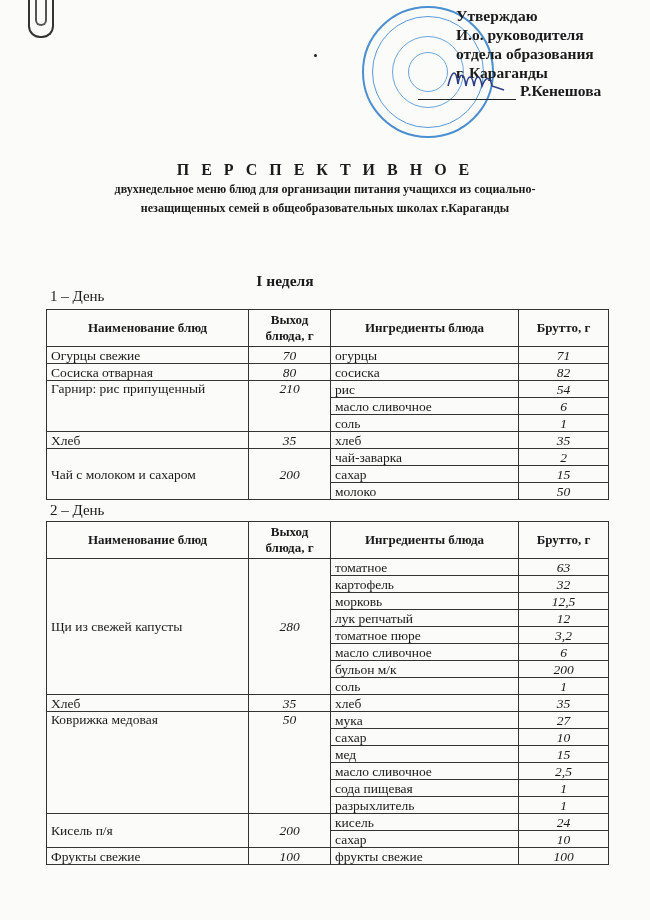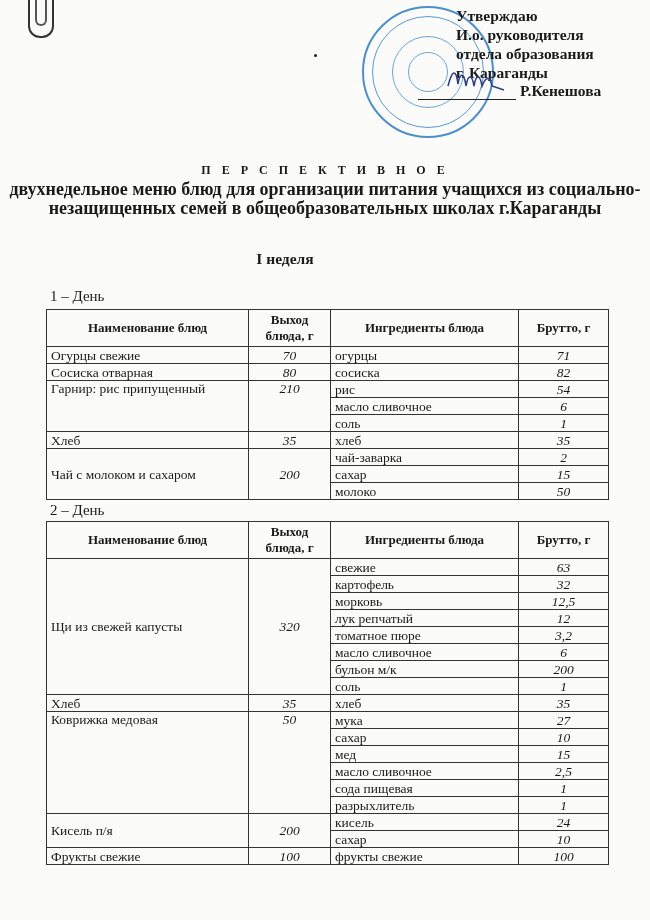--- a/index.html
+++ b/index.html
@@ -14,23 +14,23 @@
          border:2px solid #4a8fd0;box-sizing:border-box;}
   .stamp .r2{position:absolute;left:8px;top:8px;right:8px;bottom:8px;border-radius:50%;border:1.5px solid #5a9ad8;}
   .stamp .r3{position:absolute;left:28px;top:28px;right:28px;bottom:28px;border-radius:50%;border:1.5px solid #6aa6de;}
   .stamp .r4{position:absolute;left:44px;top:44px;right:44px;bottom:44px;border-radius:50%;border:1.5px solid #6aa6de;}
   .approve{position:absolute;left:418px;top:6px;font-weight:bold;font-size:15.5px;line-height:19px;}
   .approve .line{display:block;margin-left:38px;}
   .sign-row{position:absolute;left:418px;top:82px;font-weight:bold;font-size:15.5px;white-space:nowrap;}
   .sign-line{display:inline-block;width:98px;border-bottom:1.5px solid #222;margin-right:4px;height:16px;vertical-align:bottom;}
   .signature{position:absolute;left:444px;top:66px;width:64px;height:26px;}
   .title{position:absolute;left:0;width:650px;top:160px;text-align:center;font-weight:bold;}
-  .title .t1{font-size:12px;letter-spacing:4px;line-height:20px;}
-  .title .t2{font-size:18px;line-height:19px;}
-  .week{position:absolute;left:0;width:570px;top:250px;text-align:center;font-weight:bold;font-size:15.5px;}
+  .title .t1{font-size:16px;letter-spacing:4px;line-height:20px;}
+  .title .t2{font-size:12px;line-height:19px;}
+  .week{position:absolute;left:0;width:570px;top:272px;text-align:center;font-weight:bold;font-size:15.5px;}
   .day{position:absolute;left:50px;font-size:15px;}
   table{position:absolute;left:46px;width:562px;border-collapse:collapse;font-size:13.5px;table-layout:fixed;}
   td,th{border:1.2px solid #333;padding:0 4px;height:16px;line-height:15px;}
   th{font-weight:bold;font-size:13px;text-align:center;height:36px;line-height:16px;}
   td.c{text-align:center;font-style:italic;}
   td.l{text-align:left;}
   td.top{vertical-align:top;margin-left:26px;}
   td.mid{vertical-align:middle;}
   col.c1{width:202px;} col.c2{width:82px;} col.c3{width:188px;} col.c4{width:90px;}
 </style>
@@ -142,22 +142,22 @@
     </colgroup>
     <tbody>
       <tr>
         <th>Наименование блюд</th>
         <th>Выход блюда, г</th>
         <th>Ингредиенты блюда</th>
         <th>Брутто, г</th>
       </tr>
       <tr>
         <td class="l mid" rowspan="8">Щи из свежей капусты</td>
-        <td class="c mid" rowspan="8">320</td>
-        <td class="l">свежие</td>
+        <td class="c mid" rowspan="8">280</td>
+        <td class="l">томатное</td>
         <td class="c">63</td>
       </tr>
       <tr>
         <td class="l">картофель</td>
         <td class="c">32</td>
       </tr>
       <tr>
         <td class="l">морковь</td>
         <td class="c">12,5</td>
       </tr>

